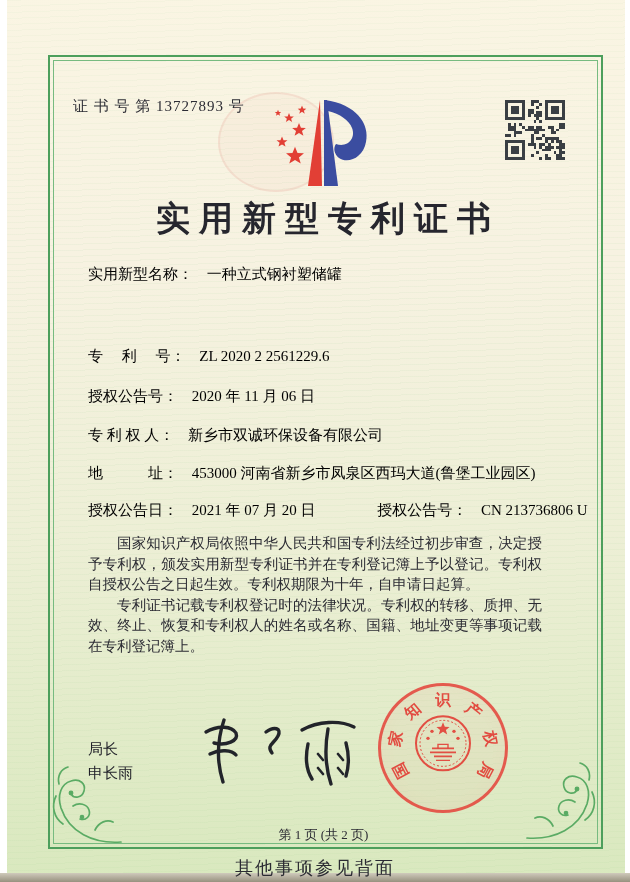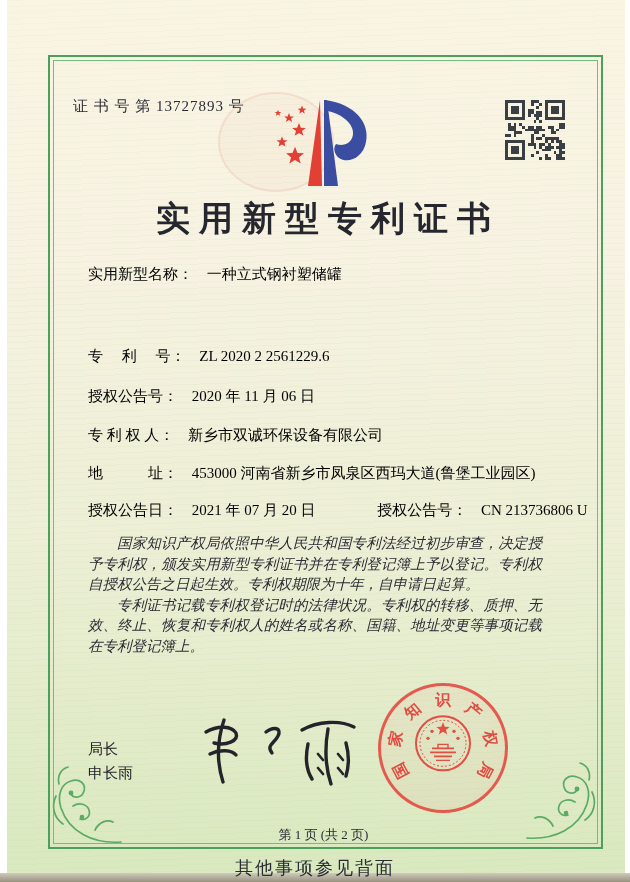--- a/index.html
+++ b/index.html
@@ -29,21 +29,21 @@
 
   .title{position:absolute;left:48px;top:196px;width:551px;text-align:center;
     font-size:34px;font-weight:600;color:#26262e;letter-spacing:9px;text-indent:9px;}
 
   .frow{position:absolute;left:88px;font-size:15px;color:#000000;white-space:nowrap;}
   .frow .lab{display:inline-block;}
   .frow .val{display:inline-block;margin-left:10px;}
   .frow .lab2{margin-left:58px;}
 
   .paras{position:absolute;left:88px;top:533px;width:454px;font-size:14.5px;line-height:20.5px;
-    color:#2b2b33;text-align:justify;font-style:italic;}
+    color:#2b2b33;text-align:justify;}
   .paras p{margin:0;text-indent:2em;}
 
   .signer{position:absolute;left:88px;top:737px;font-size:15px;color:#1d1d26;line-height:24px;}
   .signature{position:absolute;left:190px;top:716px;width:175px;height:80px;}
 
   .seal{position:absolute;left:378px;top:683px;width:130px;height:130px;z-index:4;}
   .seal-ring{position:absolute;inset:0;border:3.5px solid rgba(228,71,62,0.88);border-radius:50%;
     background:radial-gradient(circle, rgba(240,120,110,0.06) 55%, rgba(238,100,90,0.10) 100%);}
   .seal-char{position:absolute;left:50%;top:50%;width:18px;height:18px;margin:-9px 0 0 -9px;
     font-size:15.5px;font-weight:700;color:rgba(226,62,53,0.92);text-align:center;line-height:18px;}

